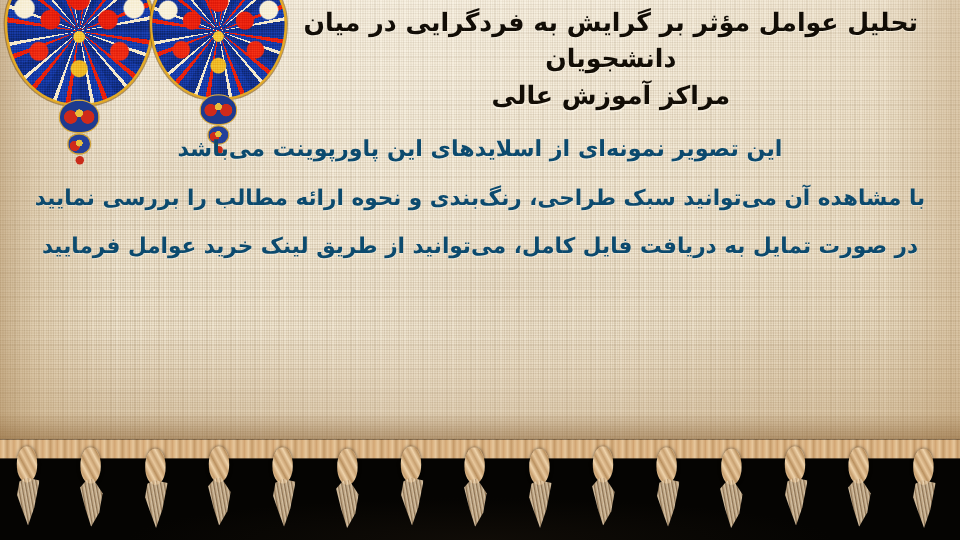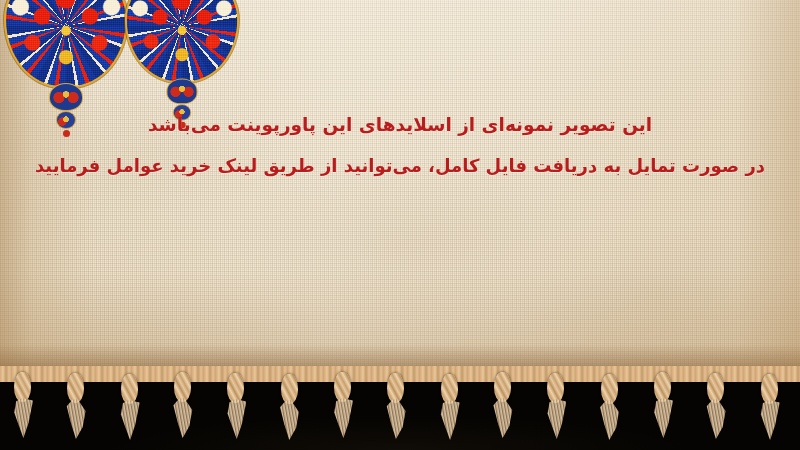--- a/index.html
+++ b/index.html
@@ -158,21 +158,21 @@
   }
   .title .t2{display:block;}
 
   .body{
     position:absolute;left:0;right:0;top:104px;
     text-align:center;direction:rtl;
   }
   .body .line{
     display:block;
     font-size:18px;font-weight:700;line-height:2.25;
-    color:#b91c1c;
+    color:#0c4a6e;
     text-shadow:0 1px 0 rgba(255,250,236,.5);
   }
   .body .line.l1{font-size:18.5px;}
 </style>
 </head>
 <body>
 
 <div id="slide">
 
   <div class="field"></div>
@@ -184,23 +184,28 @@
     <div class="orn-drop2"></div>
     <div class="orn-drop3"></div>
   </div>
   <div class="ornament small" style="left:122px;">
     <div class="orn-main"></div>
     <div class="orn-drop1"></div>
     <div class="orn-drop2"></div>
     <div class="orn-drop3"></div>
   </div>
 
+  <div class="title">
+    <span class="t1">تحلیل عوامل مؤثر بر گرایش به فردگرایی در میان دانشجویان</span>
+    <span class="t2">مراکز آموزش عالی</span>
+  </div>
 
   <div class="body">
     <span class="line l1">این تصویر نمونه‌ای از اسلایدهای این پاورپوینت می‌باشد</span>
+    <span class="line l2">با مشاهده آن می‌توانید سبک طراحی، رنگ‌بندی و نحوه ارائه مطالب را بررسی نمایید</span>
     <span class="line l3">در صورت تمایل به دریافت فایل کامل، می‌توانید از طریق لینک خرید عوامل فرمایید</span>
   </div>
 
   <div class="fringe-band">
     <div class="fringe-top"></div>
     <div id="tassels">
         <div class="tassel" style="left: 10px; top: 2px;">
           <div class="knot"></div>
           <div class="skirt"></div>
         </div>

